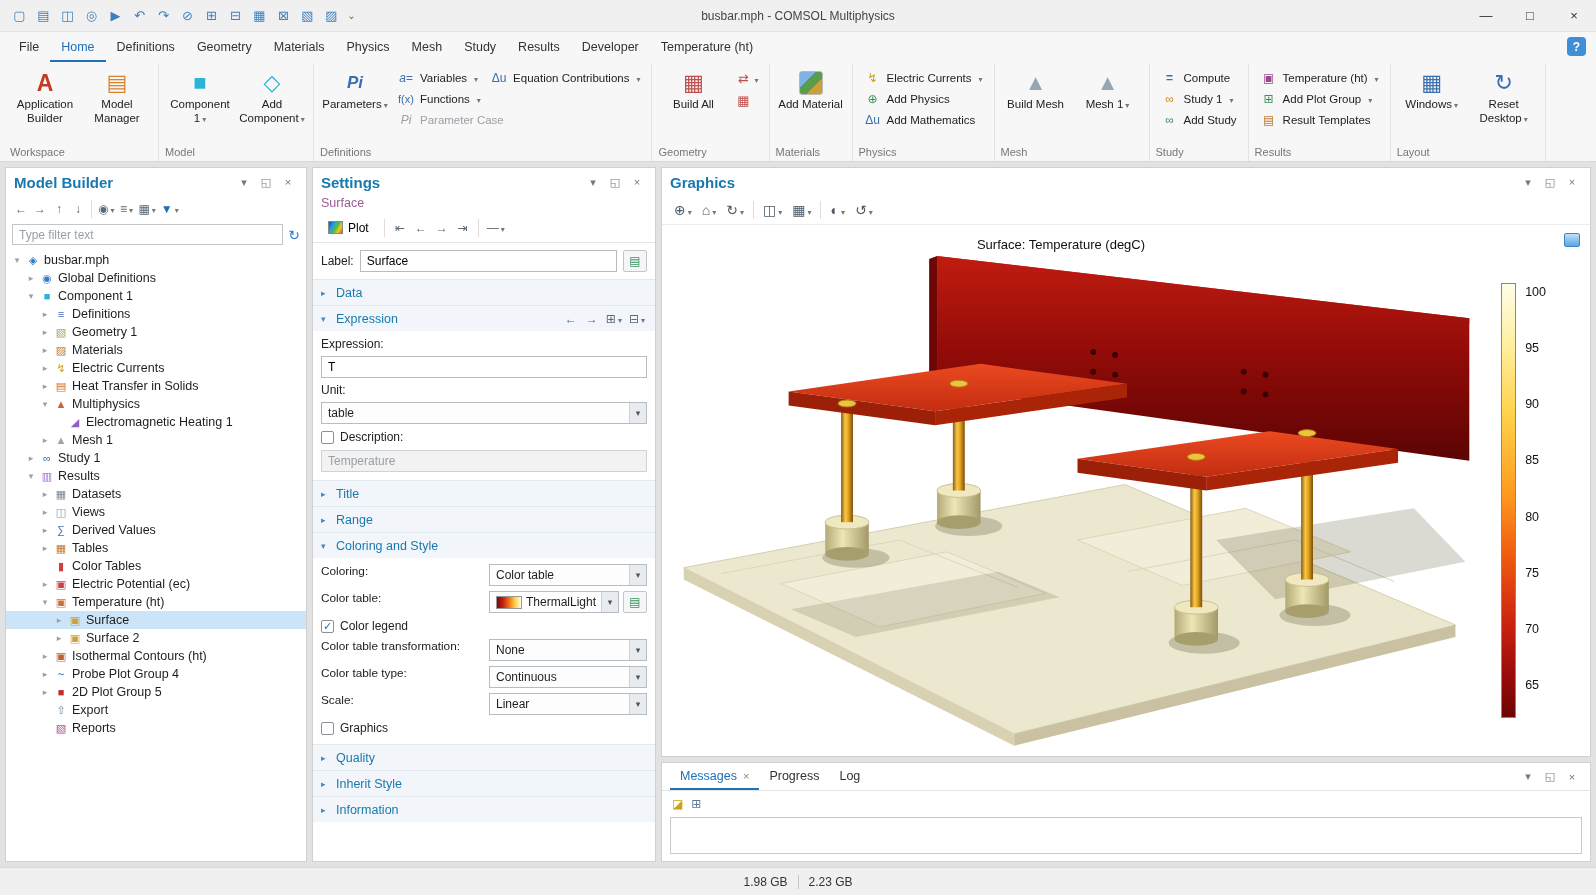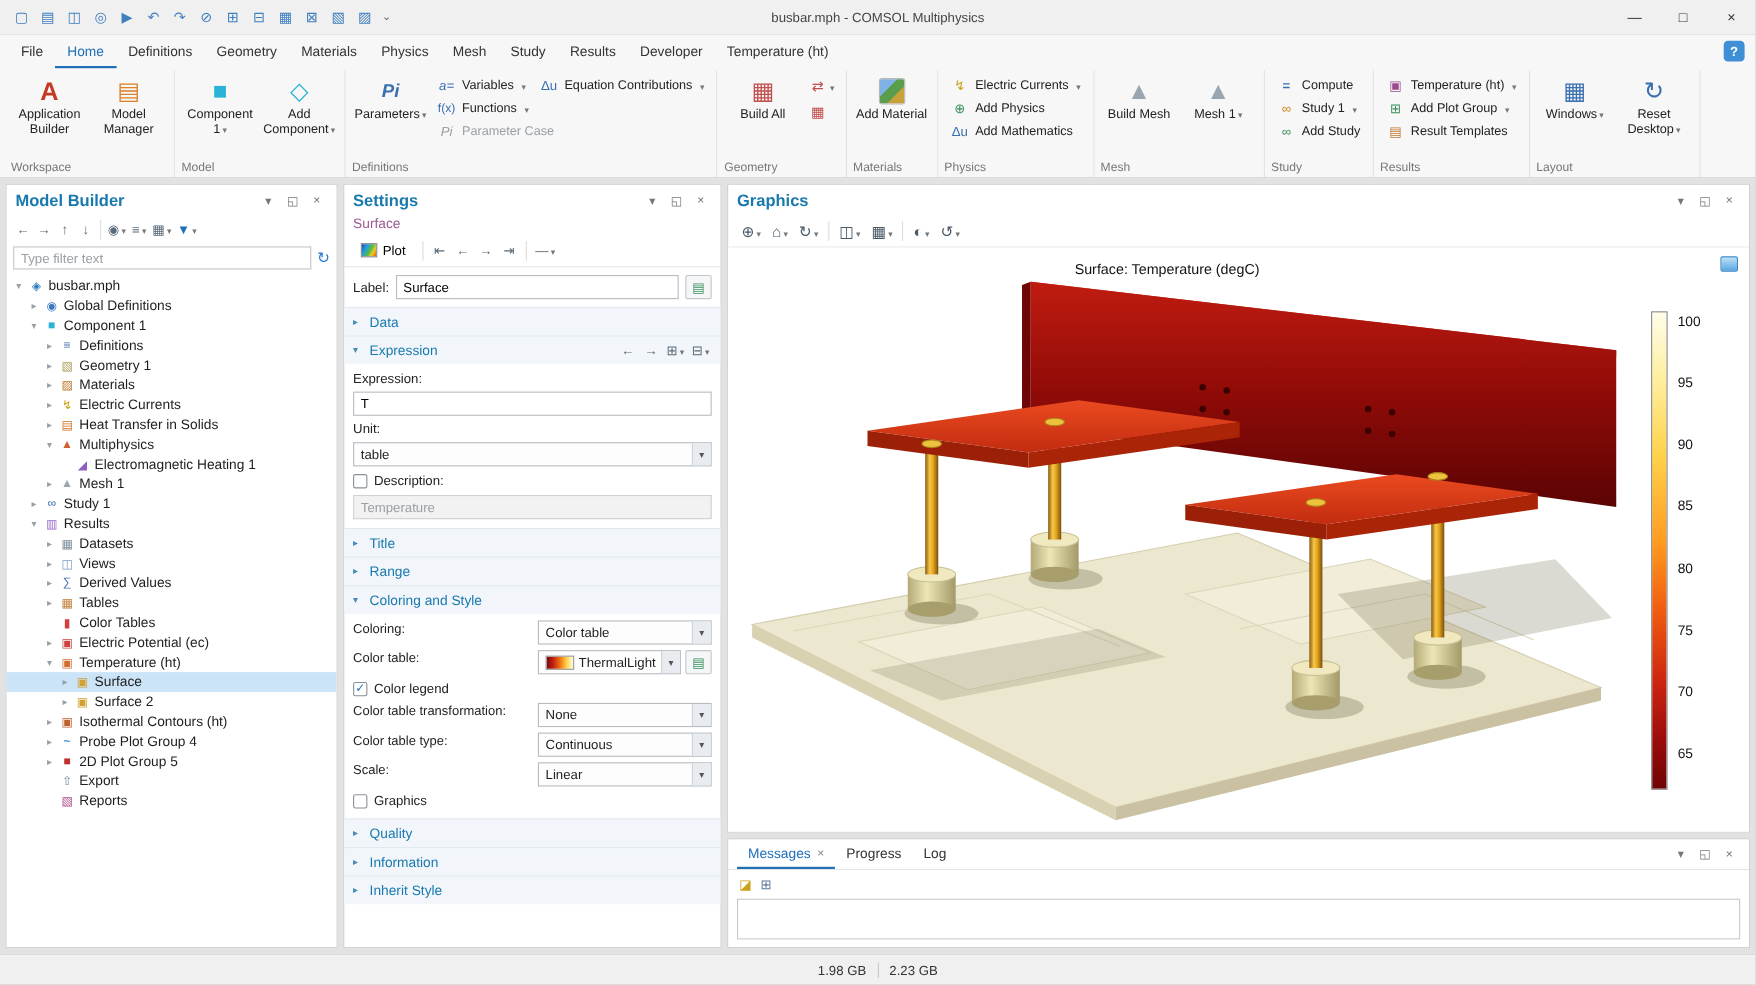--- a/index.html
+++ b/index.html
@@ -666,25 +666,25 @@
             <span class="fldlabel">Graphics</span>
           </div>
         </div>
 
         <div class="sec">
           <span class="chev"></span>
           <span class="stitle">Quality</span>
         </div>
         <div class="sec">
           <span class="chev"></span>
-          <span class="stitle">Information</span>
+          <span class="stitle">Inherit Style</span>
         </div>
         <div class="sec">
           <span class="chev"></span>
-          <span class="stitle">Inherit Style</span>
+          <span class="stitle">Information</span>
         </div>
       </div>
     </div>
 
     <div class="rightcol">
 
       <div class="panel gfx">
         <div class="phead">
           <span class="ptitle">Graphics</span>
           <span class="pctrl">

